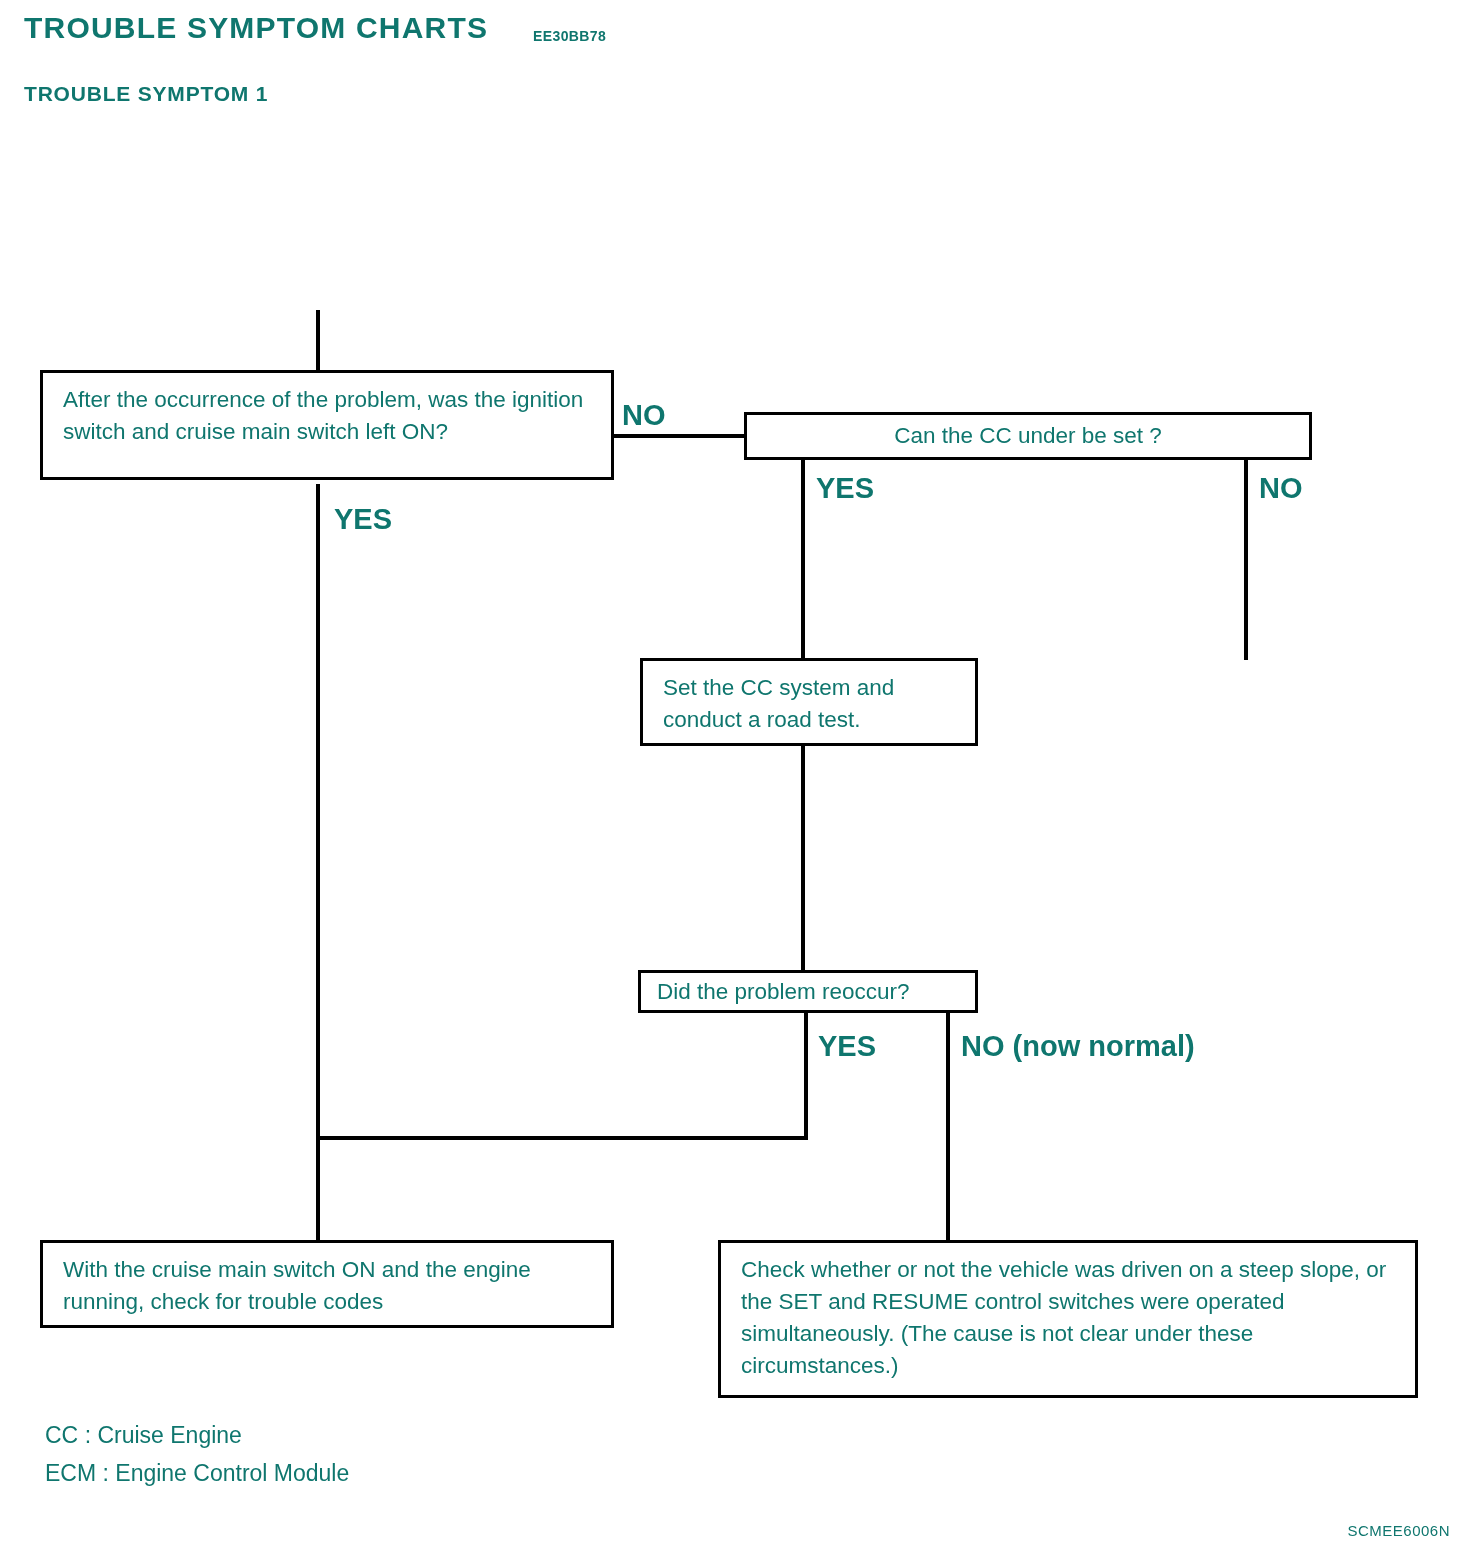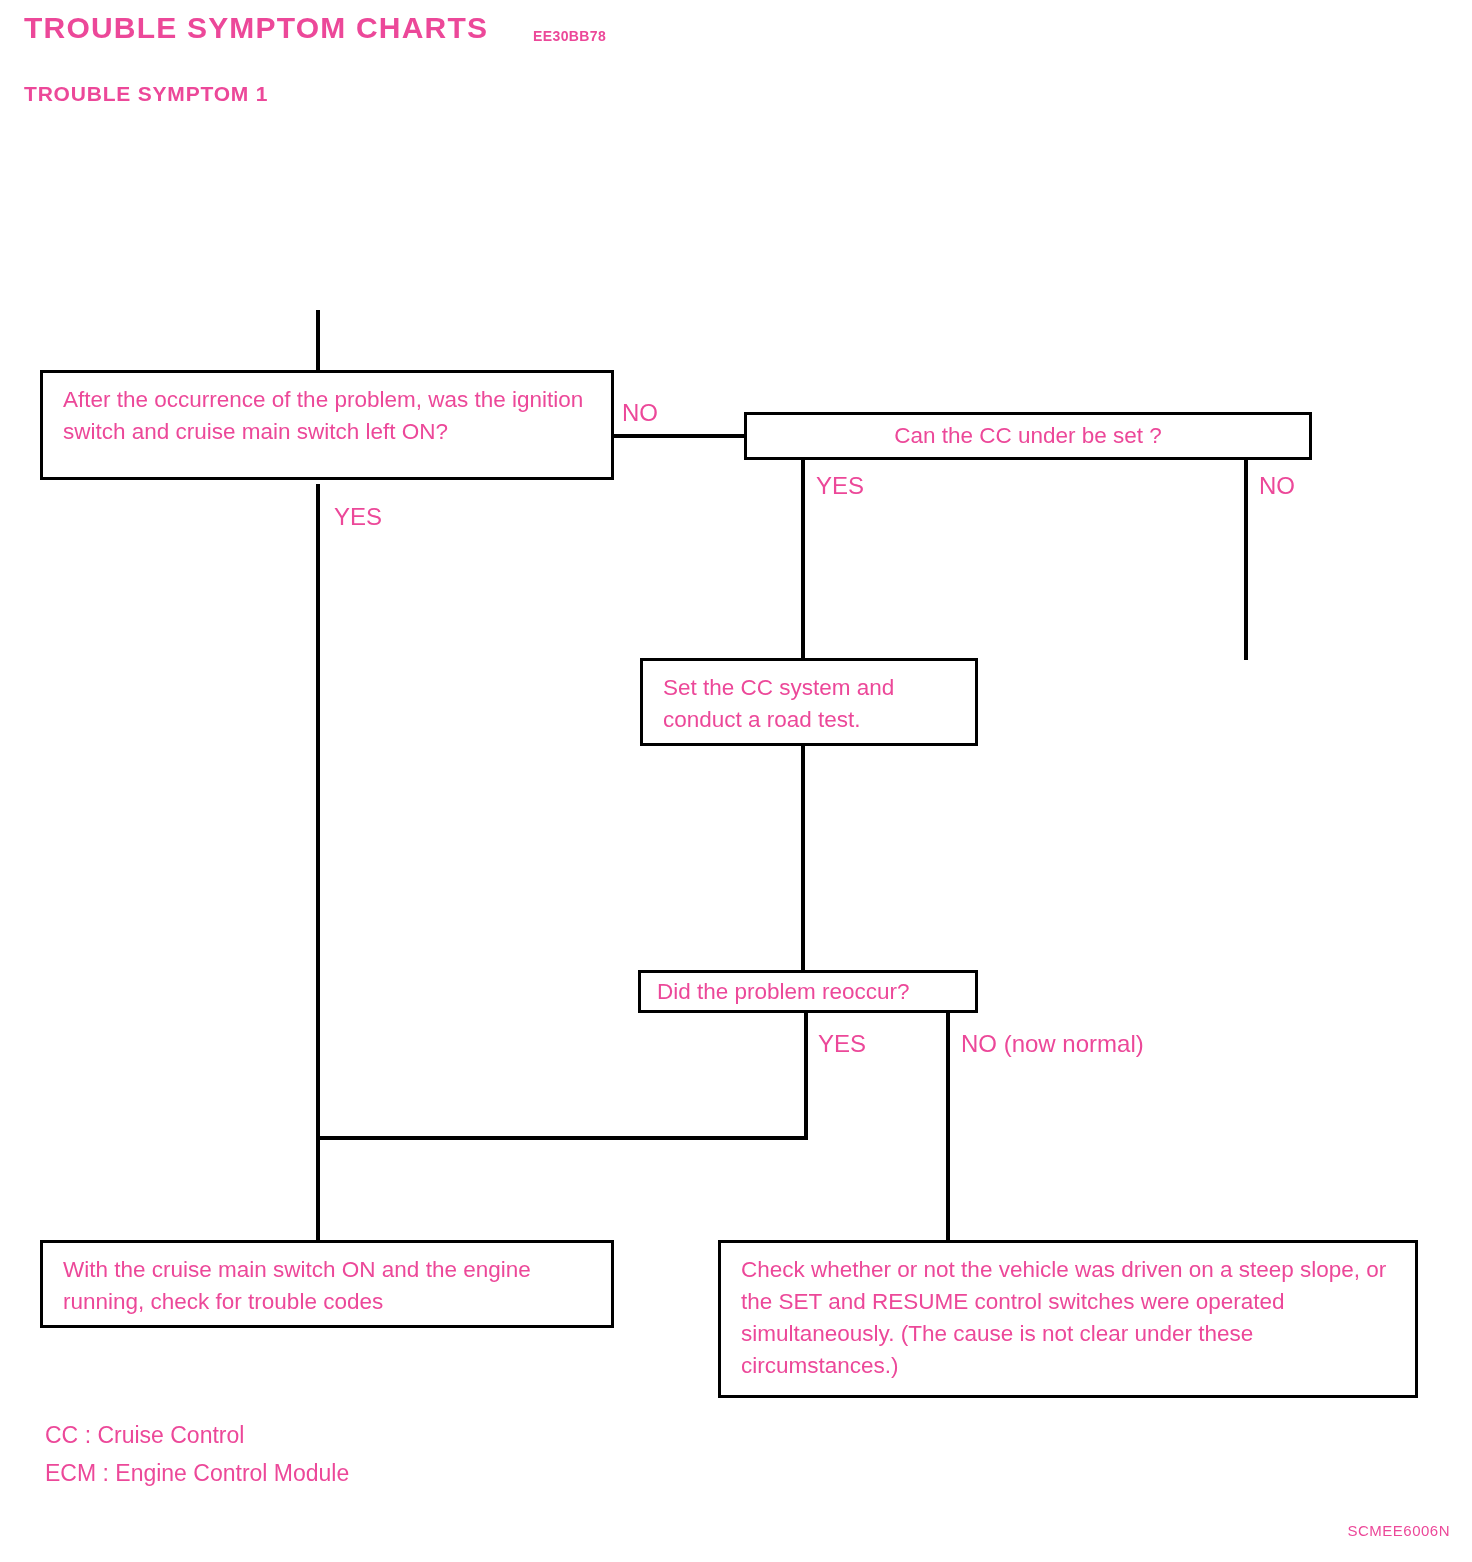--- a/index.html
+++ b/index.html
@@ -7,21 +7,21 @@
     margin: 0;
     padding: 0;
     background: #ffffff;
   }
   #page {
     position: relative;
     width: 1472px;
     height: 1562px;
     background: #ffffff;
     font-family: "Liberation Sans", "DejaVu Sans", sans-serif;
-    color: #ec4899;
+    color: #0f766e;
     overflow: hidden;
   }
 
   
   .main-title {
     position: absolute;
     left: 24px;
     top: 11px;
     font-size: 30px;
     font-weight: bold;
@@ -90,24 +90,25 @@
   .line-h {
     position: absolute;
     height: 4px;
     background: #000000;
     z-index: 1;
   }
 
   
   .branch-label {
     position: absolute;
-    font-size: 24px;
+    font-size: 29px;
     line-height: 1;
     white-space: nowrap;
     z-index: 4;
+    font-weight: bold;
   }
 
   
   .legend {
     position: absolute;
     font-size: 23px;
     line-height: 1;
     white-space: nowrap;
   }
   .legend .abbr {
@@ -184,21 +185,21 @@
 
   <div class="branch-label" style="left:1259px; top:474px;">NO</div>
 
   <div class="branch-label" style="left:818px; top:1032px;">YES</div>
 
   <div class="branch-label" style="left:961px; top:1032px;">NO (now normal)</div>
 
   <div class="legend" style="left:45px; top:1424px;">
     <span class="abbr">CC</span>
     <span>:</span>
-    <span>Cruise Control</span>
+    <span>Cruise Engine</span>
   </div>
   <div class="legend" style="left:45px; top:1462px;">
     <span class="abbr">ECM</span>
     <span>:</span>
     <span>Engine Control Module</span>
   </div>
 
   <div class="footer-code">SCMEE6006N</div>
 
 </div>

